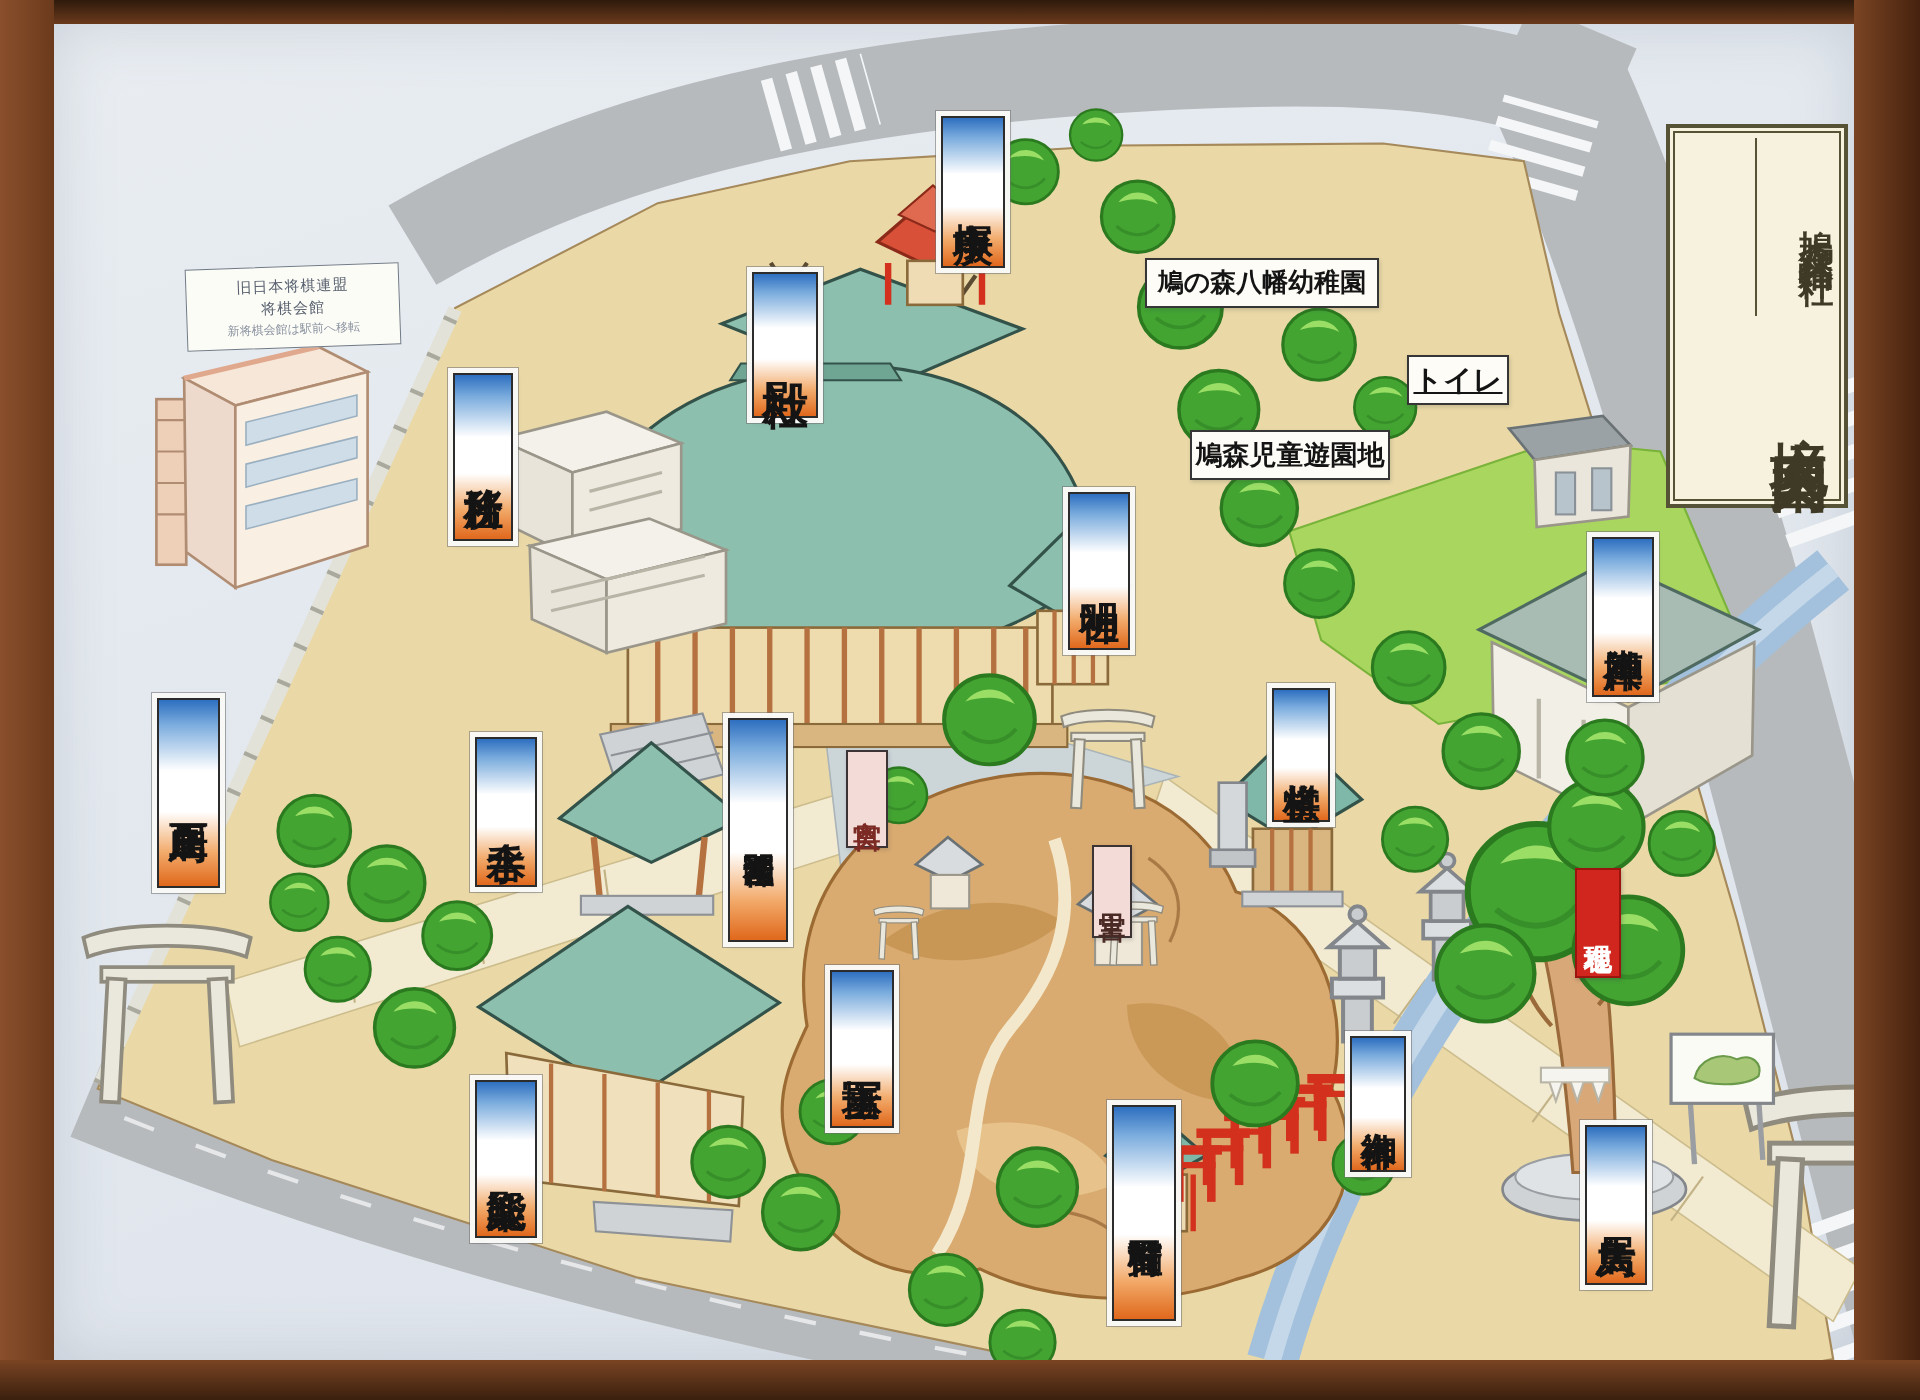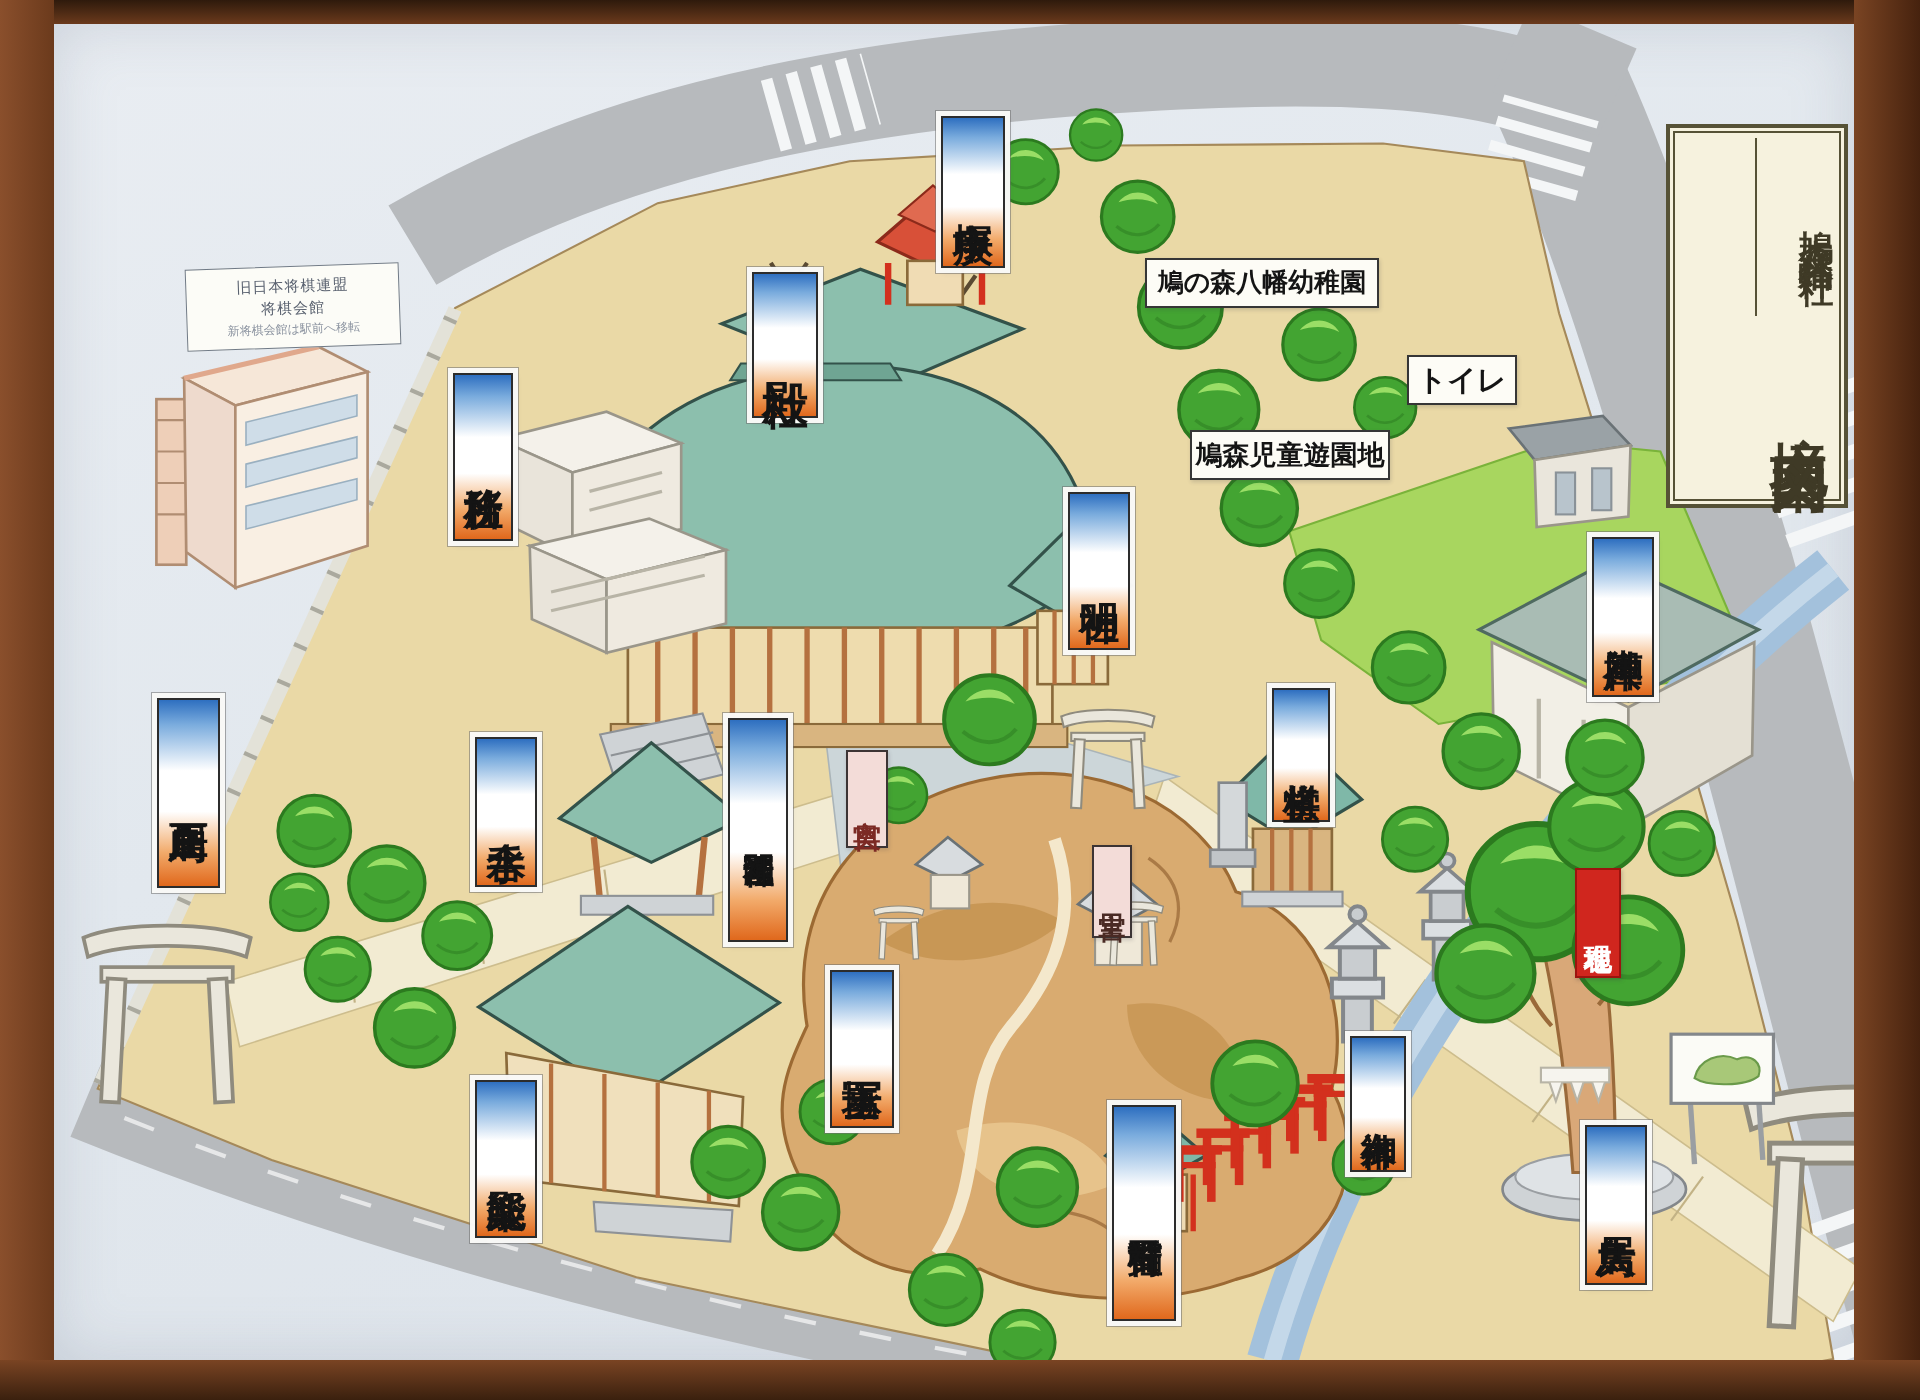--- a/index.html
+++ b/index.html
@@ -336,21 +336,21 @@
       <div class="map-label style-gradient orient-v" style="left: 674px; top: 694px; width: 60px; height: 224px; font-size: 31px;">冨士浅間神社</div>
       <div class="map-label style-pink orient-v" style="left: 792px; top: 726px; width: 42px; height: 98px; font-size: 28px; color: rgb(124, 42, 36);">奥宮</div>
       <div class="map-label style-pink orient-v" style="left: 1038px; top: 821px; width: 40px; height: 93px; font-size: 27px; color: rgb(74, 42, 36);">里宮</div>
       <div class="map-label style-gradient orient-v" style="left: 776px; top: 946px; width: 64px; height: 158px; font-size: 40px;">冨士塚</div>
       <div class="map-label style-gradient orient-v" style="left: 421px; top: 1056px; width: 62px; height: 158px; font-size: 40px;">能楽殿</div>
       <div class="map-label style-gradient orient-v" style="left: 1058px; top: 1081px; width: 64px; height: 216px; font-size: 35px;">甲賀稲荷社</div>
       <div class="map-label style-gradient orient-v" style="left: 1296px; top: 1012px; width: 56px; height: 136px; font-size: 36px;">御神木</div>
       <div class="map-label style-red orient-v" style="left: 1521px; top: 844px; width: 46px; height: 110px; font-size: 28px;">現在地</div>
       <div class="map-label style-gradient orient-v" style="left: 1531px; top: 1101px; width: 62px; height: 160px; font-size: 40px;">大鳥居</div>
       <div class="map-label style-plain" style="left: 1091px; top: 234px; width: 234px; height: 50px; font-size: 26px;">鳩の森八幡幼稚園</div>
-      <div class="map-label style-plain" style="left: 1353px; top: 331px; width: 110px; height: 50px; font-size: 29px;">トイレ</div>
+      <div class="map-label style-plain" style="left: 1353px; top: 331px; width: 102px; height: 50px; font-size: 29px; text-decoration: underline;">トイレ</div>
       <div class="map-label style-plain" style="left: 1136px; top: 406px; width: 200px; height: 50px; font-size: 27px;">鳩森児童遊園地</div>
     </div>
 
 <div class="title-box">
   <div class="title-col title-sub">鳩森八幡神社</div>
   <div class="title-col title-main">境内案内図</div>
 </div>
 
 <div class="note-box">
   <div class="note-l1">旧日本将棋連盟</div>

